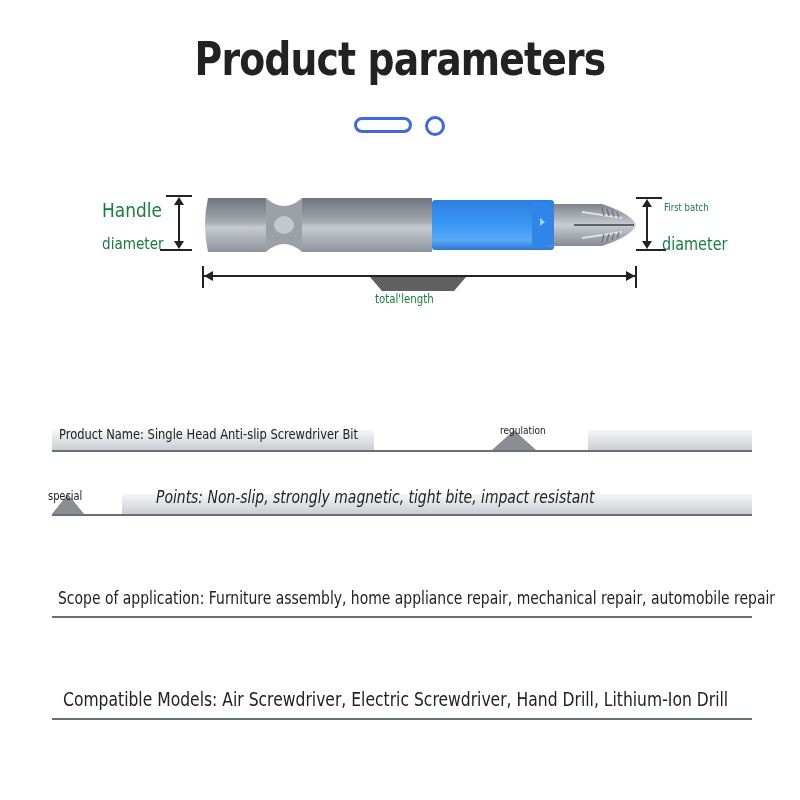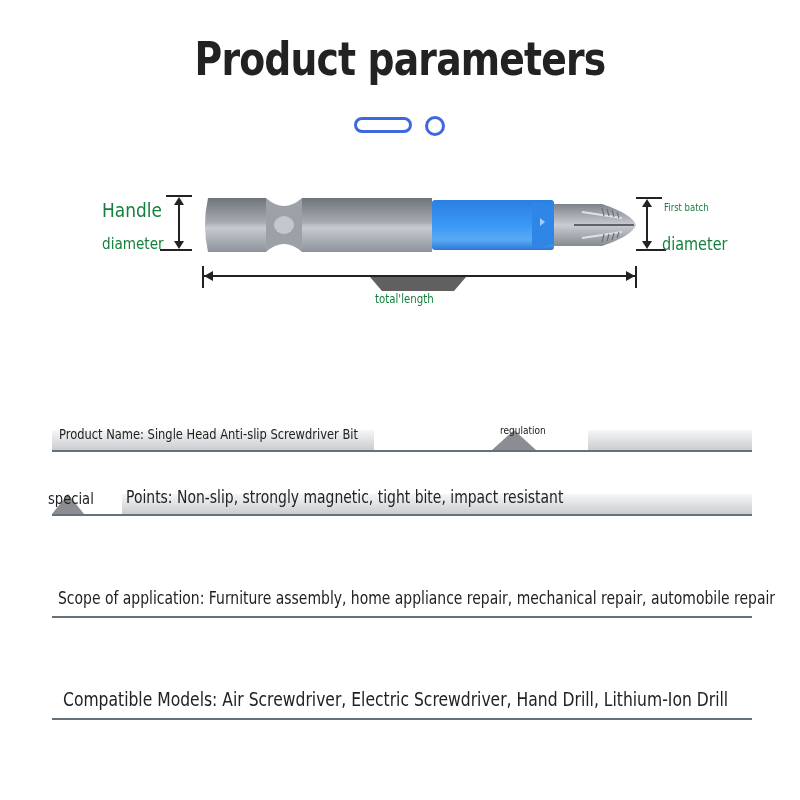--- a/index.html
+++ b/index.html
@@ -143,24 +143,24 @@
   </div>
   <div class="row-text" style="left:448px; top:4px; font-size:11px;">
     <span class="cond" style="transform:scaleX(0.82);">regulation</span>
   </div>
 </div>
 
 <div class="row" style="top:484px; height:32px;">
   <div class="peak" style="left:0; border-left-width:16px; border-right-width:16px;"></div>
   <div class="shade" style="left:70px; width:630px;"></div>
   <div class="rule"></div>
-  <div class="row-text" style="left:-4px; top:5px; font-size:16px;">
+  <div class="row-text" style="left:-4px; top:5px; font-size:12px;">
     <span class="cond" style="transform:scaleX(0.82);">special</span>
   </div>
-  <div class="row-text" style="left:74px; top:3px; font-size:17px;">
+  <div class="row-text" style="left:104px; top:3px; font-size:17px;font-style:italic;">
     <span class="cond" style="transform:scaleX(0.82);">Points: Non-slip, strongly magnetic, tight bite, impact resistant</span>
   </div>
 </div>
 
 <div class="row" style="top:584px; height:34px;">
   <div class="rule"></div>
   <div class="row-text" style="left:6px; top:4px; font-size:17px;">
     <span class="cond" style="transform:scaleX(0.82);">Scope of application: Furniture assembly, home appliance repair, mechanical repair, automobile repair</span>
   </div>
 </div>

